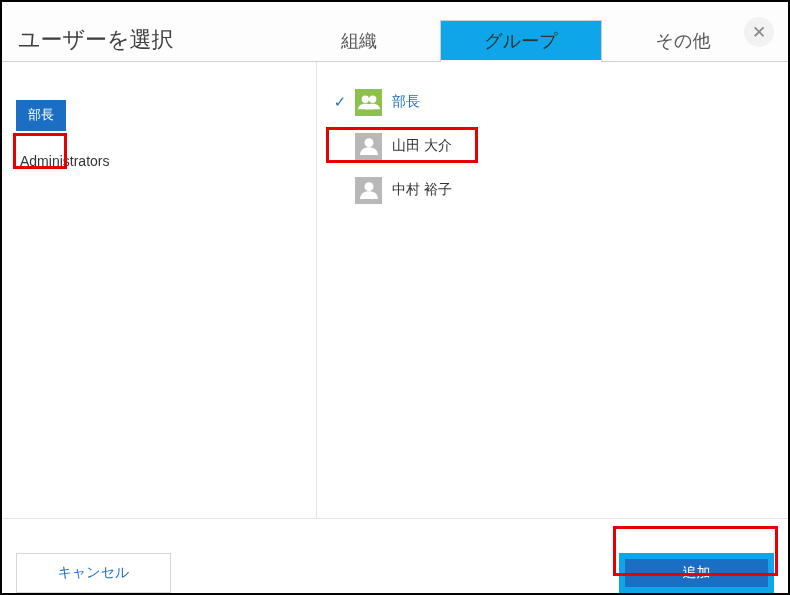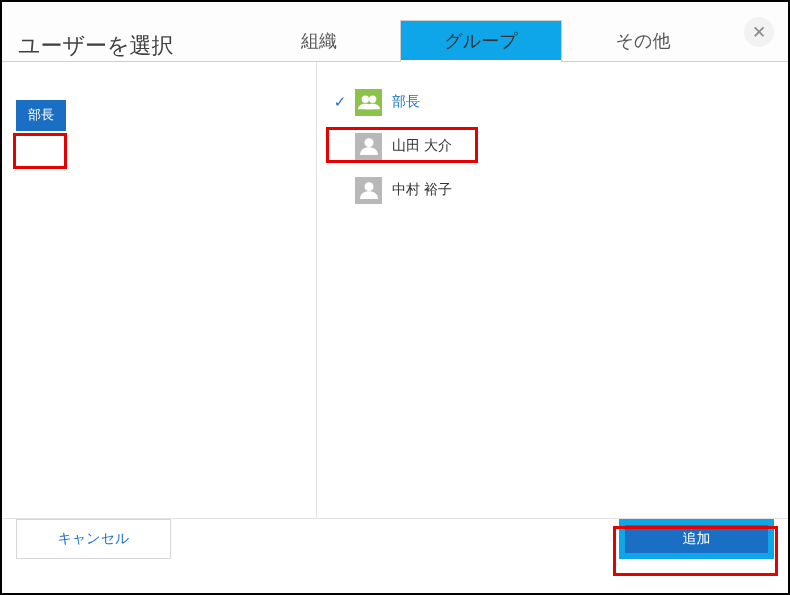--- a/index.html
+++ b/index.html
@@ -20,23 +20,24 @@
     display: flex;
     flex-direction: column;
     position: relative;
   }
   
   .header {
     box-sizing: border-box;
     height: 60px;
     border-bottom: 1px solid #cfcfcf;
     display: flex;
-    align-items: flex-end;
+    align-items: center;
     background: #fdfdfd;
     position: relative;
+    gap: 40px;
   }
   .title {
     font-size: 22px;
     color: #404040;
     padding: 16px 0 0 16px;
     width: 220px;
     flex: 0 0 auto;
   }
   .tabs {
     flex: 1;
@@ -147,21 +148,21 @@
   .row-label {
     font-size: 14px;
     color: #333;
   }
   .row.selected .row-label { color: #1a6fc4; }
   
   .footer {
     height: 75px;
     border-top: 1px solid #e3e3e3;
     display: flex;
-    align-items: flex-start;
+    align-items: flex-end;
     justify-content: space-between;
     padding: 0 14px;
     box-sizing: border-box;
   }
   .btn {
     height: 40px;
     min-width: 155px;
     box-sizing: border-box;
     font-size: 14px;
     display: flex;
@@ -207,20 +208,21 @@
     <div class="close-btn">
       <span>✕</span>
     </div>
   </div>
 
   <div class="body">
     <div class="sidebar">
       <div class="chip-wrap">
         <span class="chip">部長</span>
       </div>
+      <div class="side-item">Administrators</div>
     </div>
 
     <div class="list">
 
       <div class="row selected">
         <span class="check">✓</span>
         <span class="avatar group">
           <svg viewBox="0 0 24 16">
               <circle cx="8" cy="5" r="4"></circle>
               <circle cx="16" cy="5" r="4"></circle>

